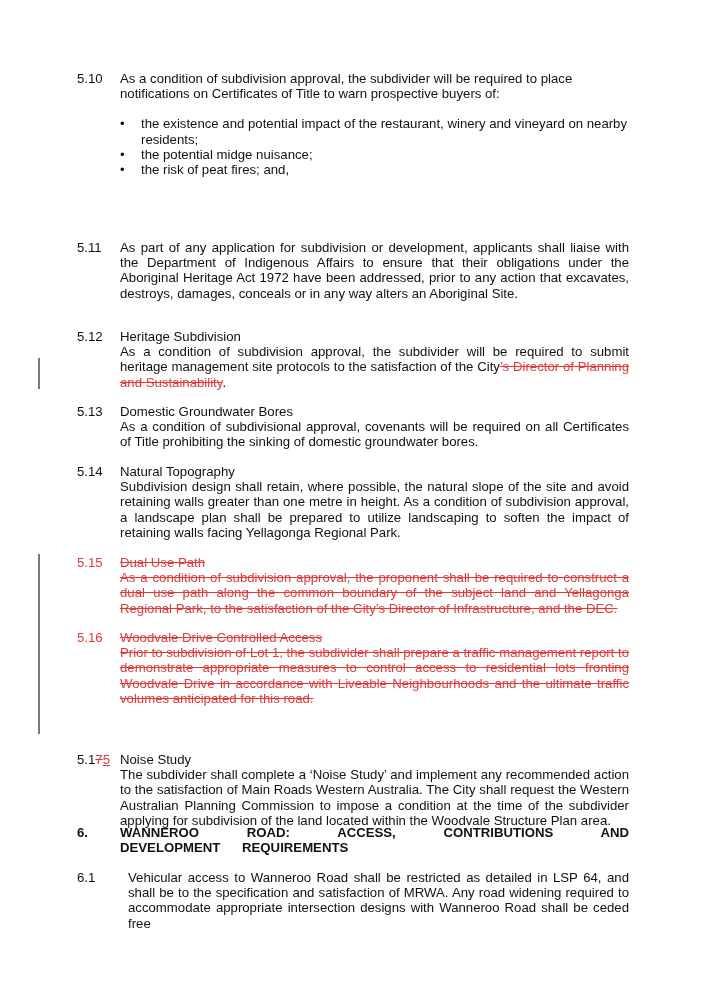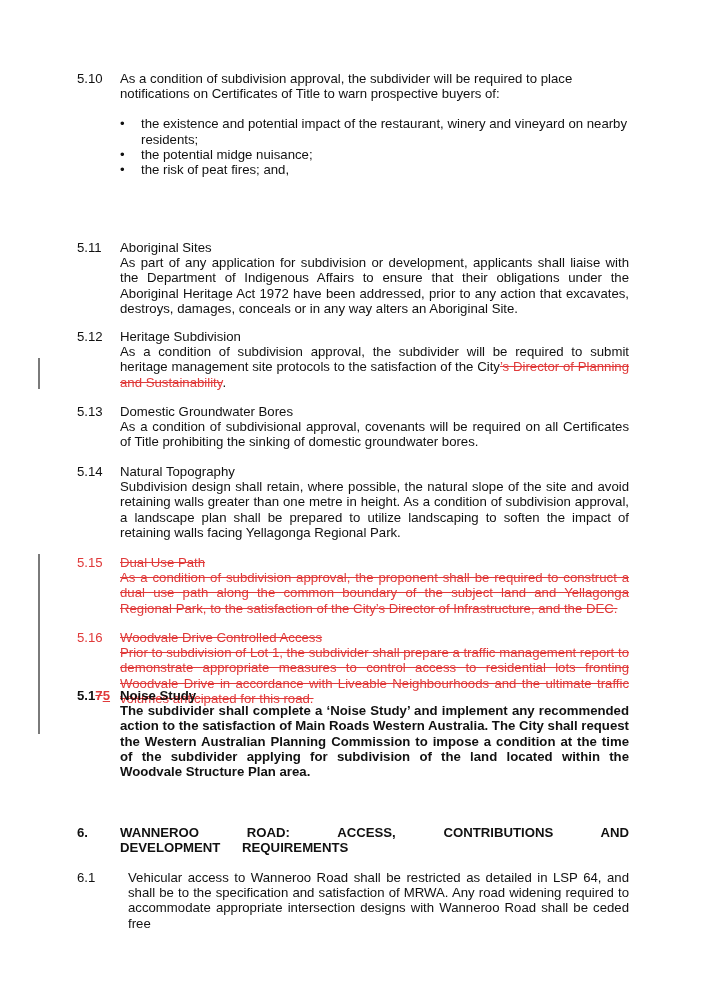--- a/index.html
+++ b/index.html
@@ -40,21 +40,20 @@
         <li>the existence and potential impact of the restaurant, winery and vineyard on nearby residents;</li>
         <li>the potential midge nuisance;</li>
         <li>the risk of peat fires; and,</li>
       </ul>
     </div>
   </div>
 
   <div class="sec" style="top:240px;">
     <span class="num">5.11</span>
     <div class="body">
-      <span class="title">Aboriginal Sites</span>
       <span class="para">As part of any application for subdivision or development, applicants shall liaise with the Department of Indigenous Affairs to ensure that their obligations under the Aboriginal Heritage Act 1972 have been addressed, prior to any action that excavates, destroys, damages, conceals or in any way alters an Aboriginal Site.</span>
     </div>
   </div>
 
   <div class="sec" style="top:329px;">
     <span class="num">5.12</span>
     <div class="body">
       <span class="title">Heritage Subdivision</span>
       <span class="para"><span>As a condition of subdivision approval, the subdivider will be required to submit heritage management site protocols to the satisfaction of the City</span><span class="del">’s Director of Planning and Sustainability</span><span>.</span></span>
     </div>
@@ -85,21 +84,21 @@
   </div>
 
   <div class="sec del" style="top:630px;">
     <span class="num">5.16</span>
     <div class="body">
       <span class="title">Woodvale Drive Controlled Access</span>
       <span class="para">Prior to subdivision of Lot 1, the subdivider shall prepare a traffic management report to demonstrate appropriate measures to control access to residential lots fronting Woodvale Drive in accordance with Liveable Neighbourhoods and the ultimate traffic volumes anticipated for this road.</span>
     </div>
   </div>
 
-  <div class="sec" style="top:688px;font-weight:bold;">
+  <div class="sec" style="top:752px;">
     <span class="num"><span>5.1</span><span class="del">7</span><span class="ins">5</span></span>
     <div class="body">
       <span class="title">Noise Study</span>
       <span class="para">The subdivider shall complete a ‘Noise Study’ and implement any recommended action to the satisfaction of Main Roads Western Australia. The City shall request the Western Australian Planning Commission to impose a condition at the time of the subdivider applying for subdivision of the land located within the Woodvale Structure Plan area.</span>
     </div>
   </div>
 
   <div class="sec heading" style="top:825px;">
     <span class="num">6.</span>
     <div class="body">

